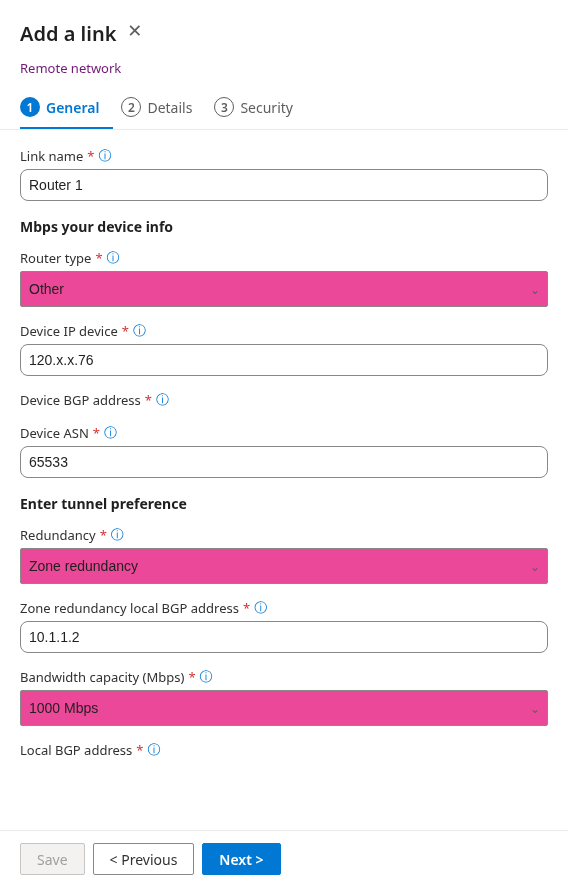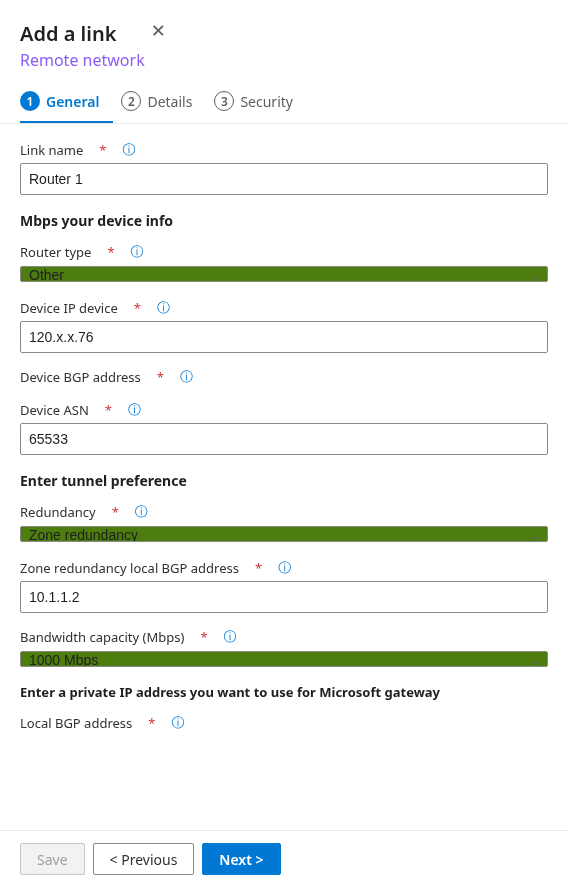--- a/index.html
+++ b/index.html
@@ -26,23 +26,23 @@
       align-items: flex-start;
       border-bottom: none;
     }
     .modal-title-block {}
     .modal-title {
       font-size: 20px;
       font-weight: 600;
       color: #1f1f1f;
     }
     .modal-subtitle {
-      font-size: 16px;
-      color: #8b5cf6;
-      margin-top: 2px;
+      font-size: 13px;
+      color: #701a75;
+      margin-top: 12px;
     }
     .close-btn {
       background: none;
       border: none;
       cursor: pointer;
       font-size: 18px;
       color: #605e5c;
       padding: 2px 6px;
       line-height: 1;
     }
@@ -99,55 +99,55 @@
 
     .field-group {
       margin-bottom: 14px;
     }
     .field-label {
       font-size: 13px;
       color: #323130;
       margin-bottom: 4px;
       display: flex;
       align-items: center;
-      gap: 16px;
+      gap: 4px;
     }
     .required-star {
       color: #d13438;
     }
     .info-icon {
       color: #0078d4;
       font-size: 13px;
       cursor: pointer;
     }
 
     .text-input {
       width: 100%;
       height: 32px;
       border: 1px solid #8a8886;
-      border-radius: 2px;
+      border-radius: 8px;
       padding: 0 8px;
       font-size: 14px;
       color: #1f1f1f;
       background: #fff;
       outline: none;
     }
 
     .select-wrapper {
       position: relative;
     }
     .select-input {
       width: 100%;
-      height: 16px;
+      height: 36px;
       border: 1px solid #8a8886;
       border-radius: 2px;
       padding: 0 32px 0 8px;
       font-size: 14px;
       color: #1f1f1f;
-      background: #4d7c0f;
+      background: #ec4899;
       appearance: none;
       cursor: pointer;
       outline: none;
     }
     .select-arrow {
       position: absolute;
       right: 8px;
       top: 50%;
       transform: translateY(-50%);
       pointer-events: none;
@@ -325,21 +325,20 @@
         <select class="select-input">
           <option>500 Mbps</option>
           <option selected="">1000 Mbps</option>
           <option>2000 Mbps</option>
           <option>5000 Mbps</option>
         </select>
         <span class="select-arrow">⌄</span>
       </div>
     </div>
 
-    <div class="bottom-note">Enter a private IP address you want to use for Microsoft gateway</div>
 
     <div class="field-group">
       <div class="field-label">
         <span>Local BGP address</span>
         <span class="required-star">*</span>
         <span class="info-icon">ⓘ</span>
       </div>
     </div>
 
   </div>

